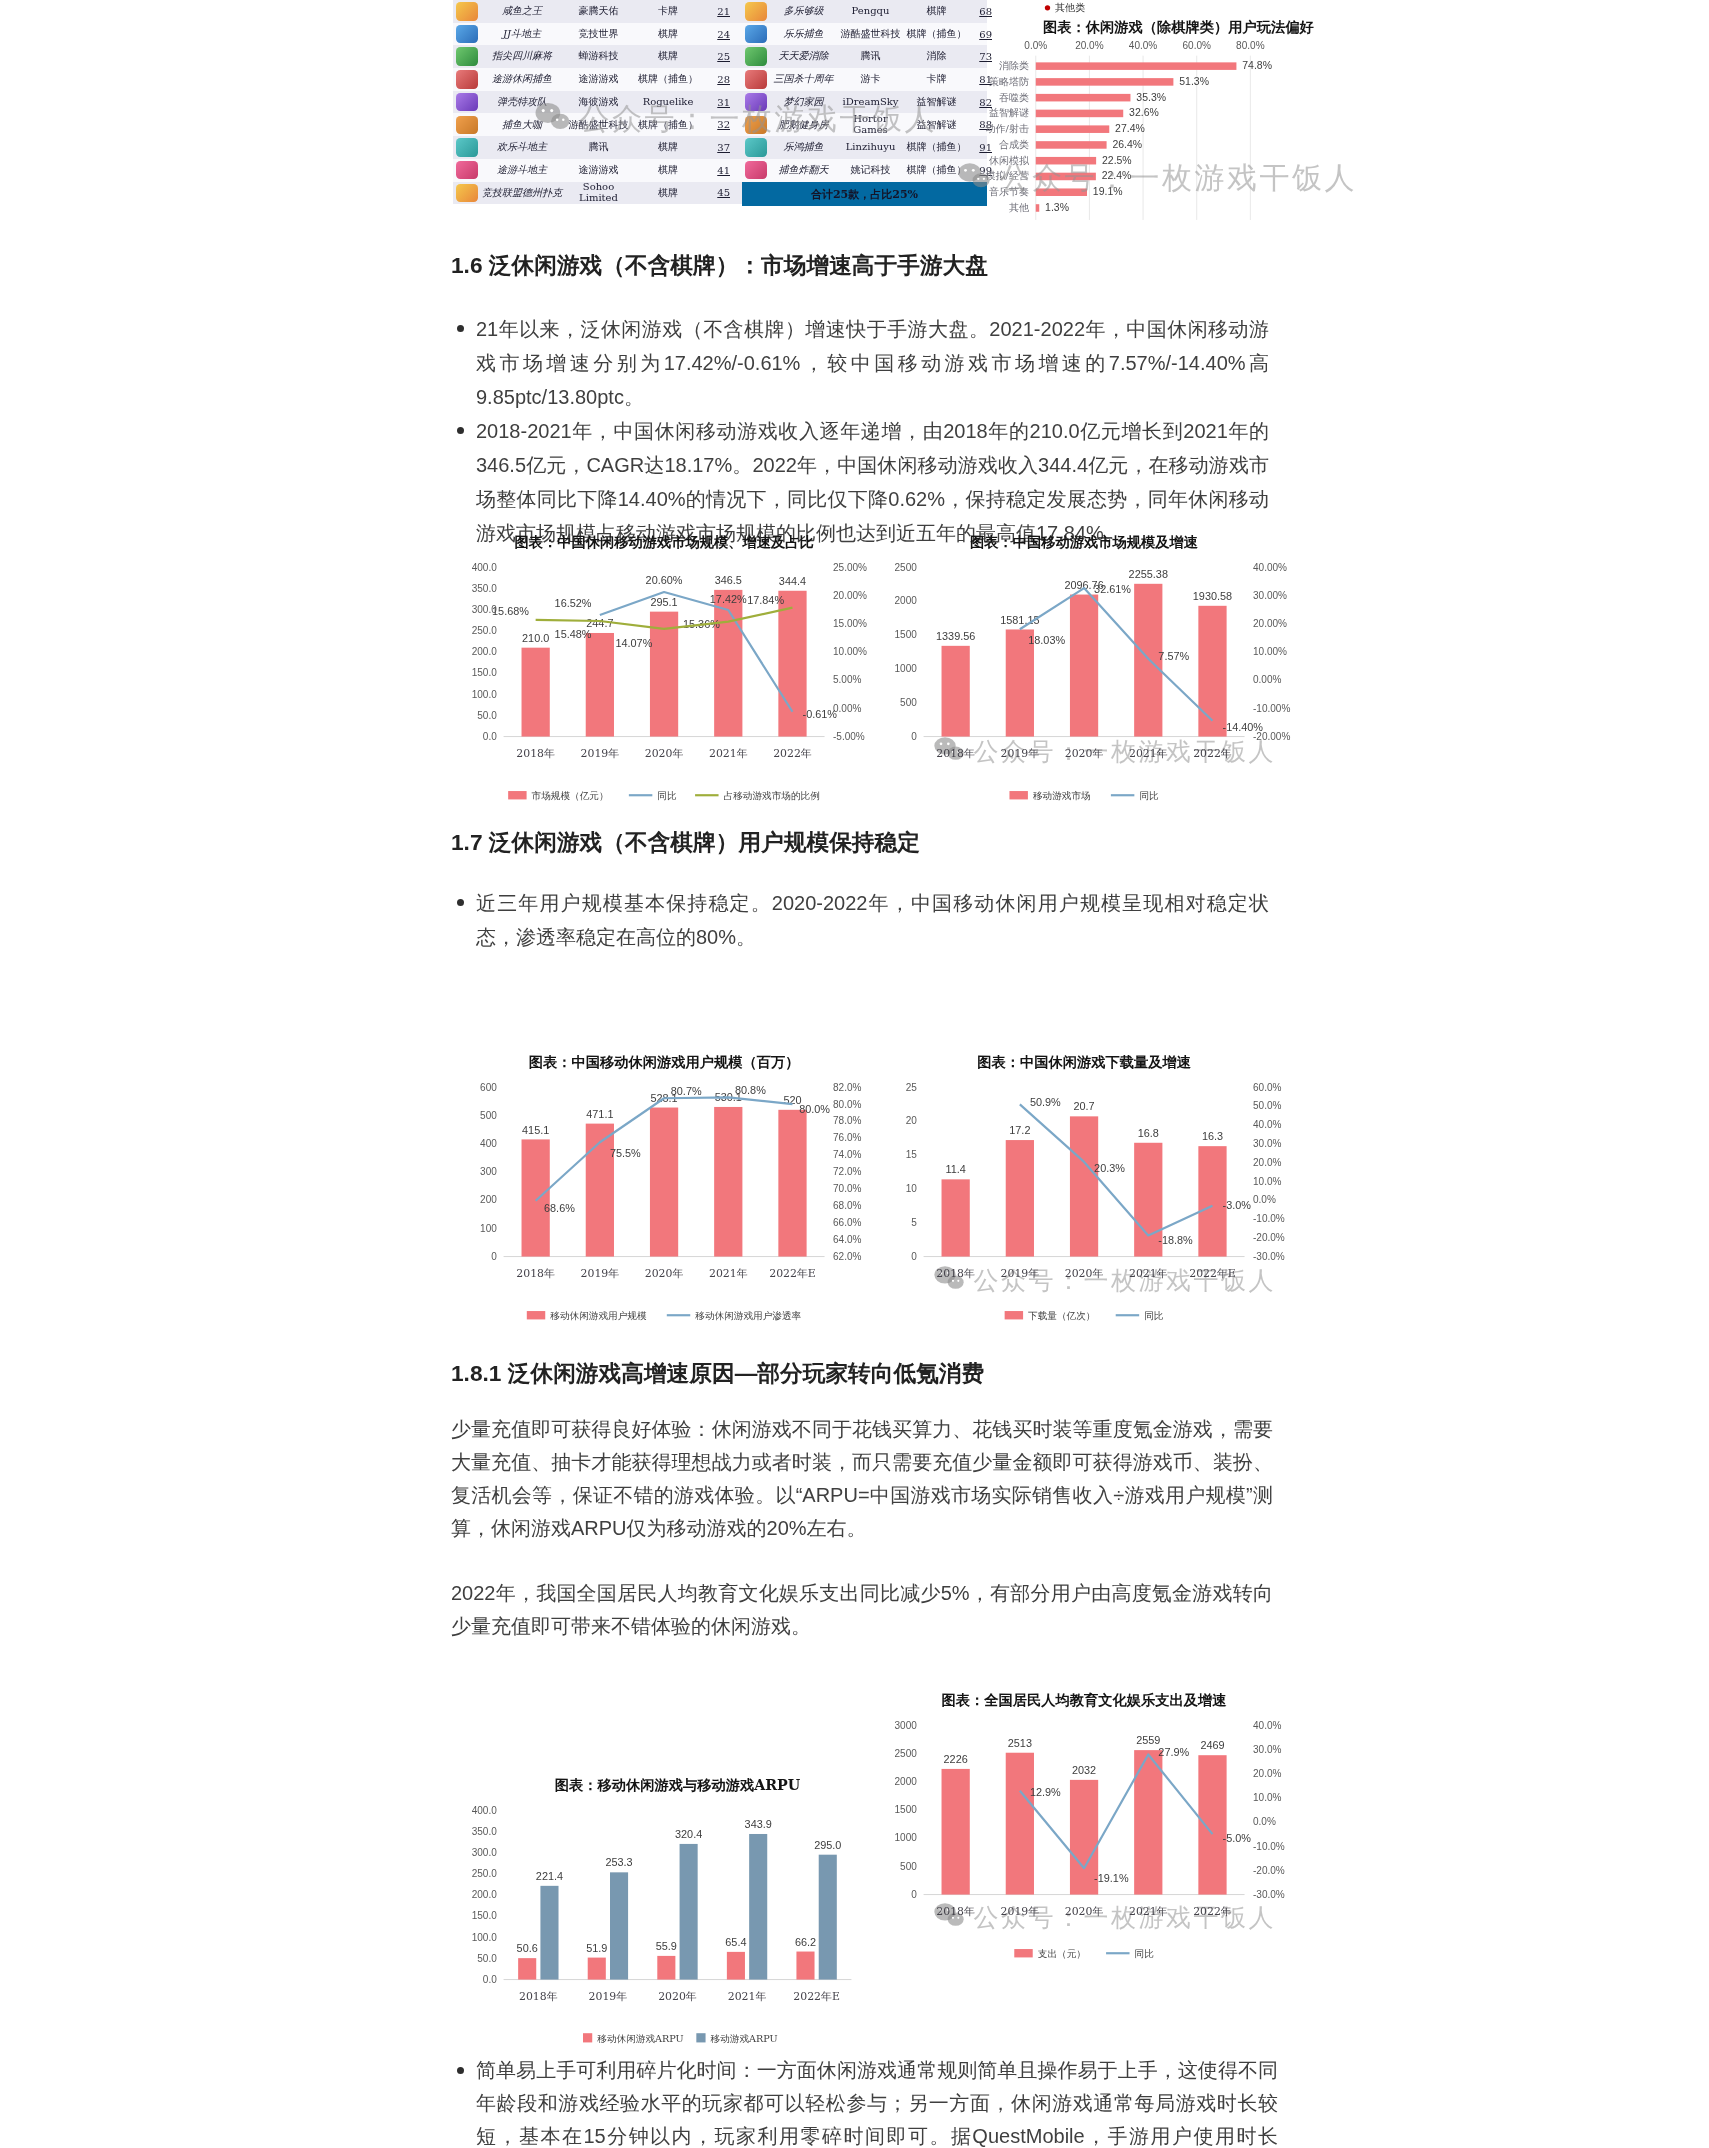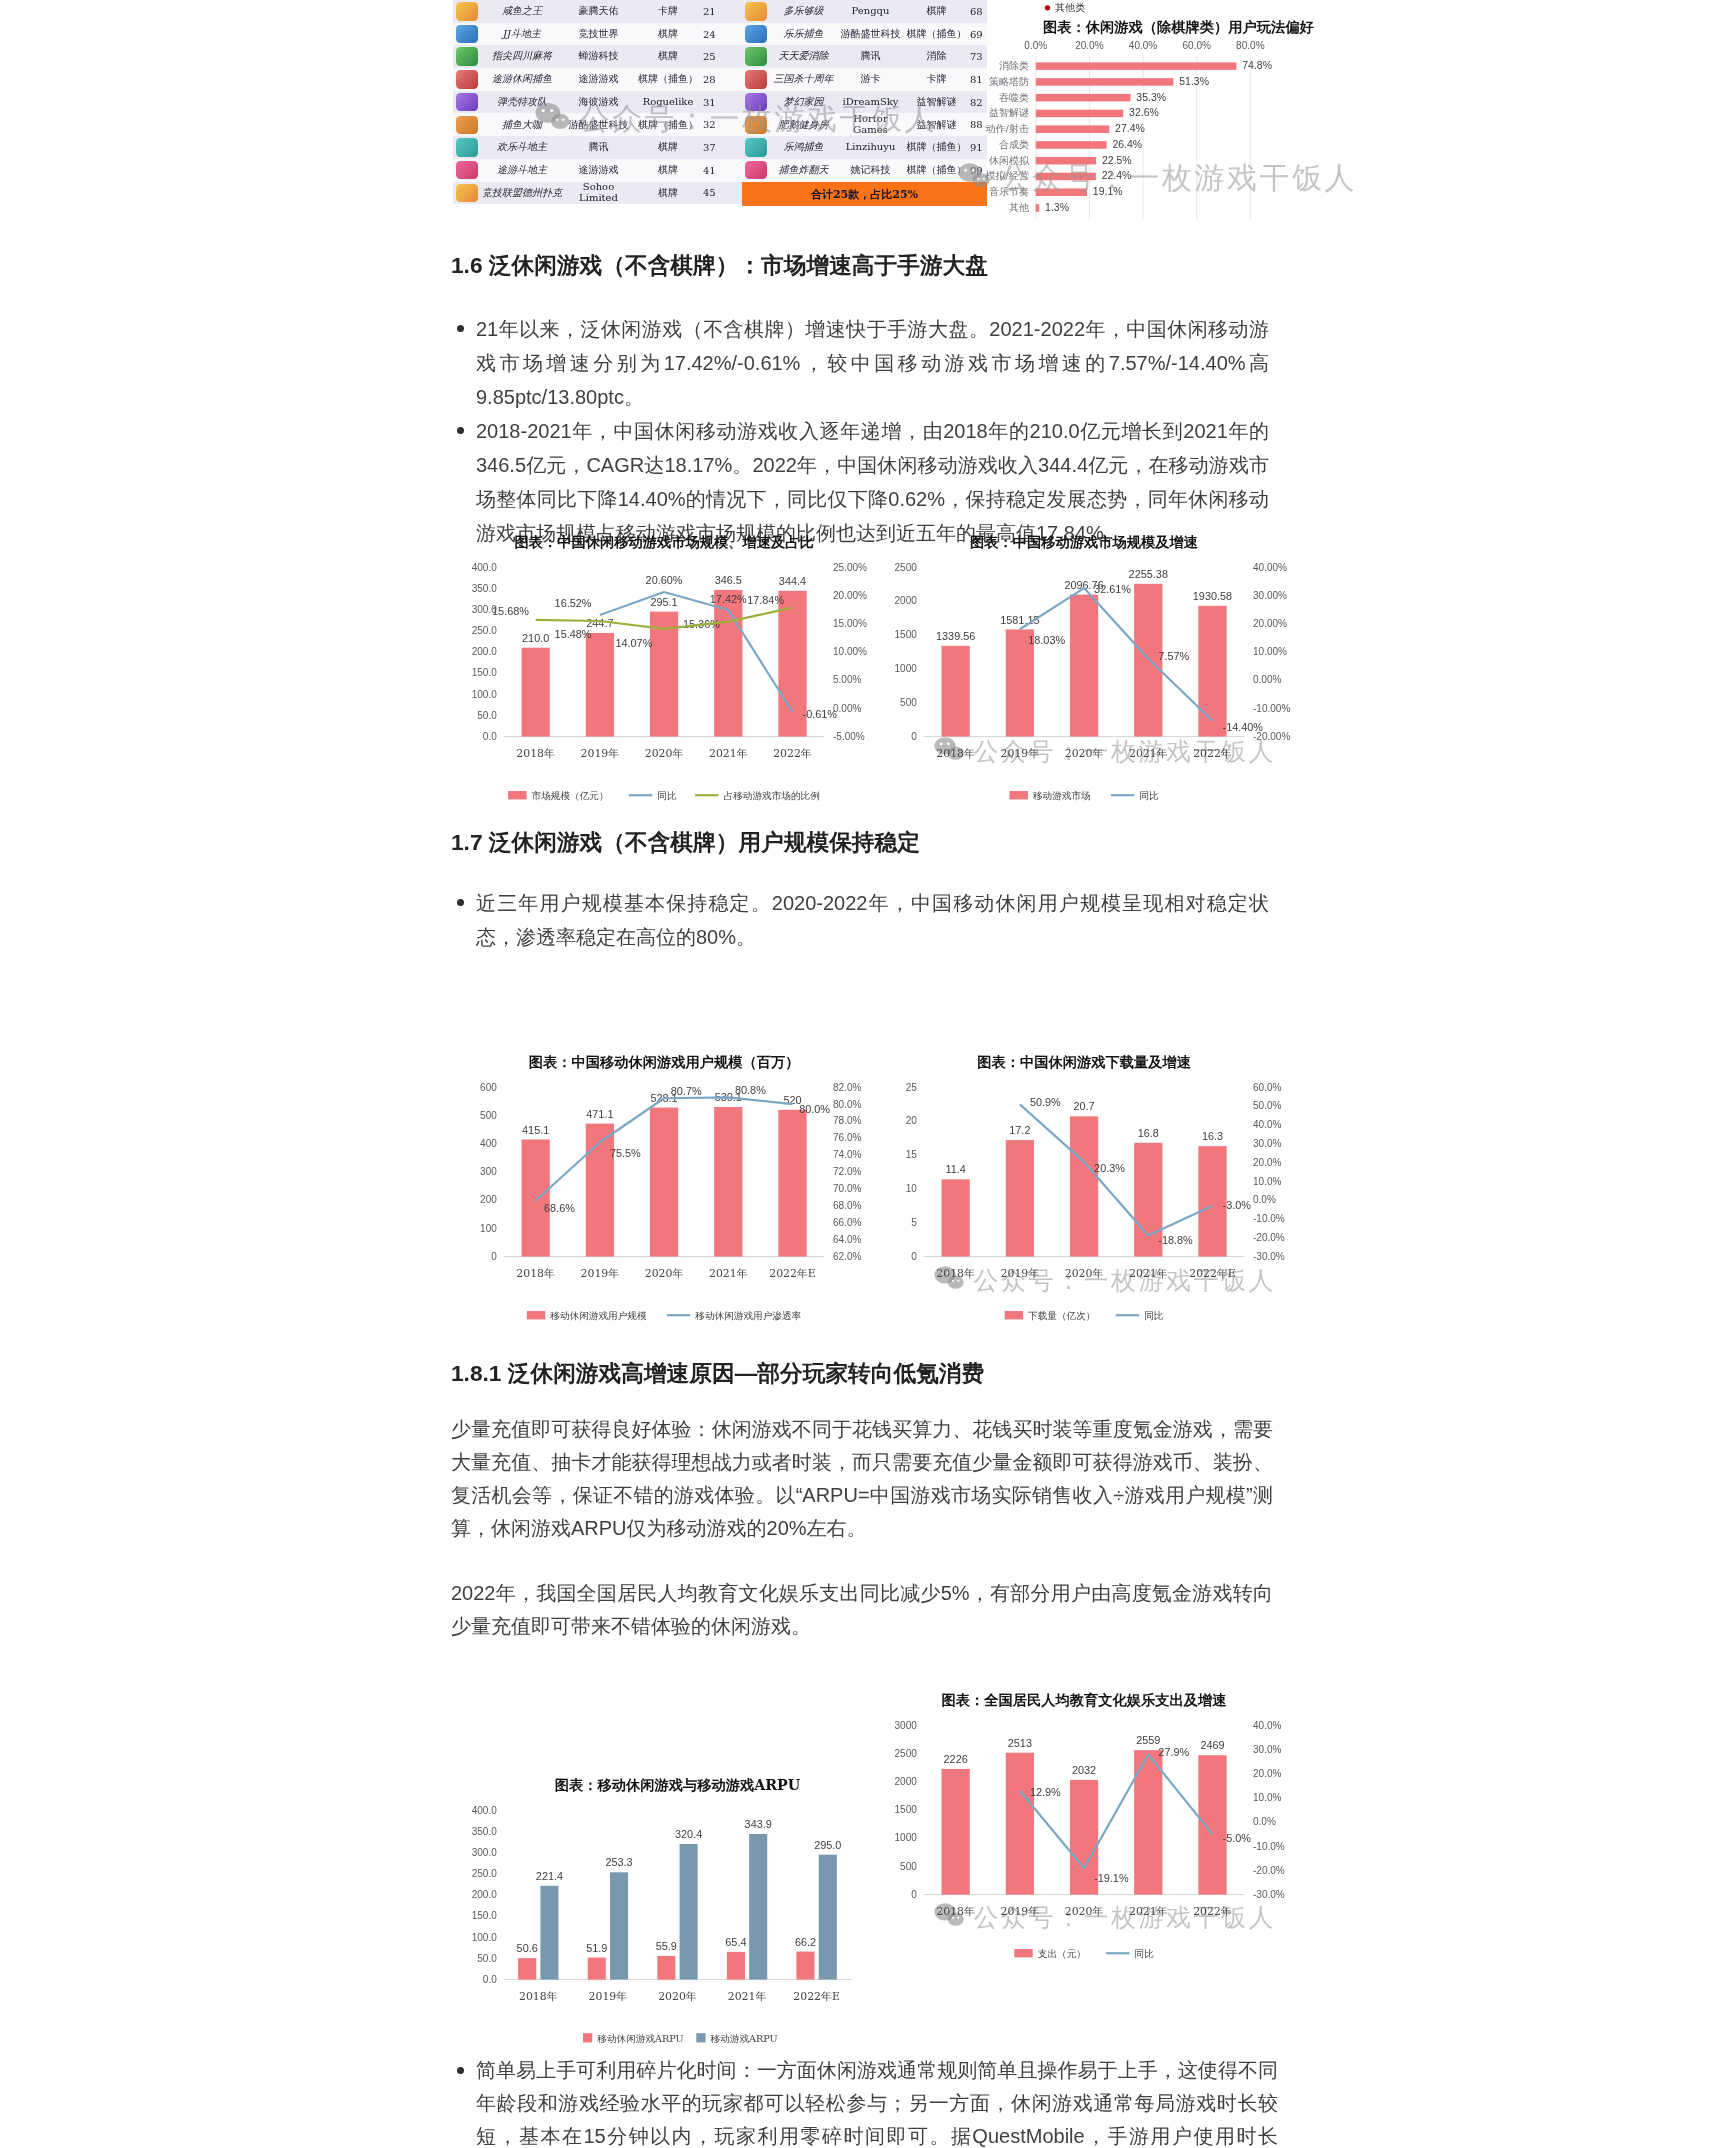--- a/index.html
+++ b/index.html
@@ -8,26 +8,26 @@
 
   
   .mini-table{position:absolute;top:0;font-family:"DejaVu Serif",serif;font-size:10px;color:#1c1c30;}
   .t-row{display:flex;align-items:center;min-height:22.7px;}
   .t-row:nth-child(odd){background:#eaeaf2;}
   .t-row:nth-child(even){background:#f9f9fc;}
   .t-icon{flex:0 0 22px;height:18.5px;margin:1.7px 2.5px;border-radius:4.2px;}
   .t-name{flex:0 0 84px;text-align:center;line-height:1.05;font-style:italic;}
   .t-co{flex:0 0 69px;text-align:center;line-height:1.05;}
   .t-type{flex:0 0 70px;text-align:center;line-height:1.05;}
-  .t-rank{flex:0 0 27px;text-align:left;}
+  .t-rank{flex:0 0 27px;text-align:right;text-decoration:underline;}
   #top-table-right .t-name{flex-basis:69px;}
   #top-table-right .t-co{flex-basis:65px;}
   #top-table-right .t-type{flex-basis:67px;}
   #top-table-right .t-rank{flex-basis:22px;}
-  .t-foot{background:#f97316;text-align:center;font-weight:700;font-size:11px;
+  .t-foot{background:#0369a1;text-align:center;font-weight:700;font-size:11px;
           padding:5px 0 4.2px 0;color:#141428;}
   .ic0{background:linear-gradient(135deg,#f5c84c,#e8863a);} .ic1{background:linear-gradient(135deg,#5aa8e8,#2b6cb8);}
   .ic2{background:linear-gradient(135deg,#6fc86f,#2e8b3d);} .ic3{background:linear-gradient(135deg,#e87a7a,#b83a3a);}
   .ic4{background:linear-gradient(135deg,#a97ae8,#6a3ab8);} .ic5{background:linear-gradient(135deg,#f0a04c,#c87828);}
   .ic6{background:linear-gradient(135deg,#5bc8c8,#2b9898);} .ic7{background:linear-gradient(135deg,#f06a9b,#c83a6a);}
 
   
   .sec-h{position:absolute;font-size:22.7px;font-weight:700;color:#222;white-space:nowrap;}
   .body-block{position:absolute;font-size:20px;line-height:34px;text-align:justify;color:#3f3f3f;}
   .bullet{position:relative;padding-left:25px;}

